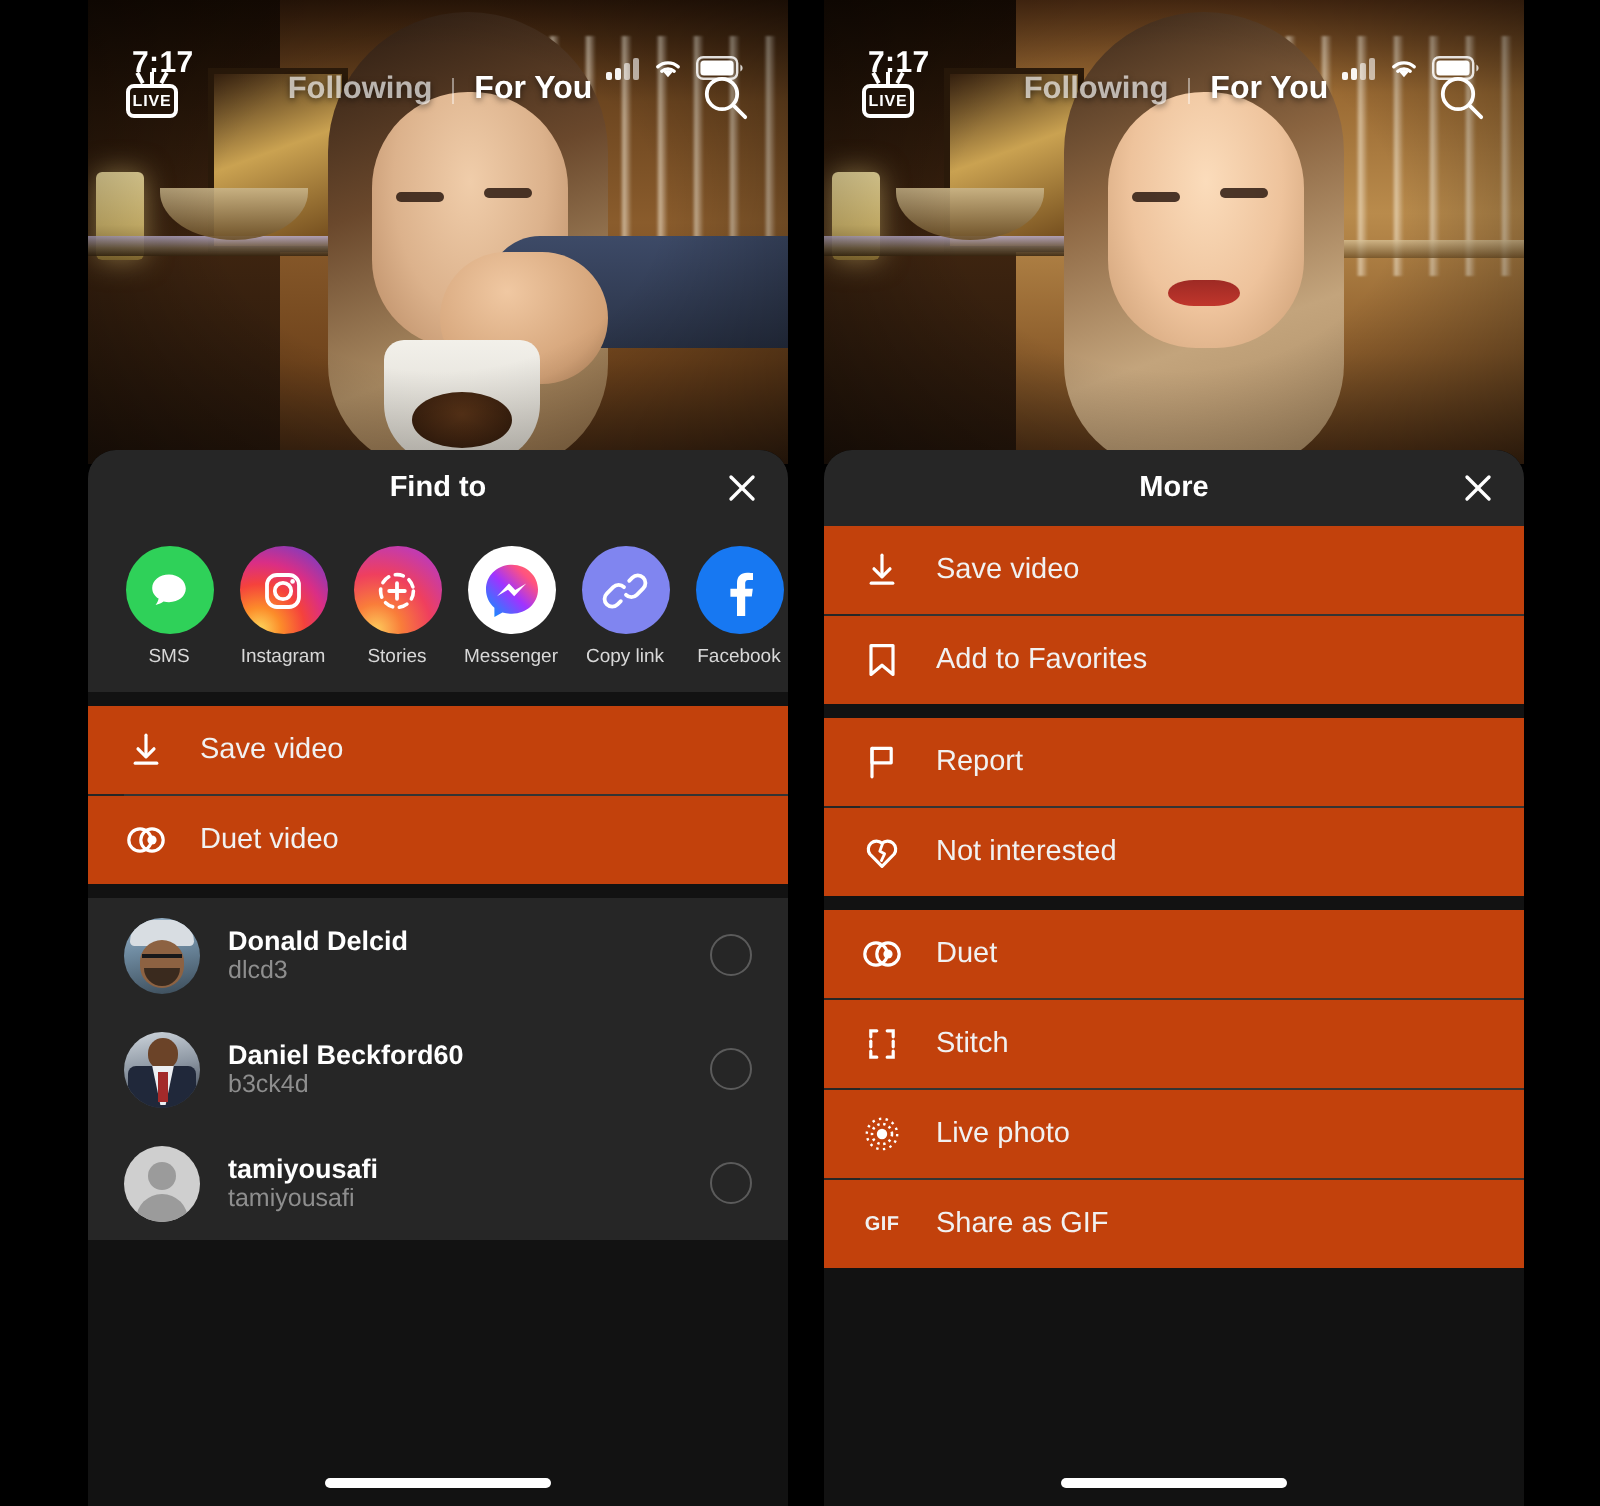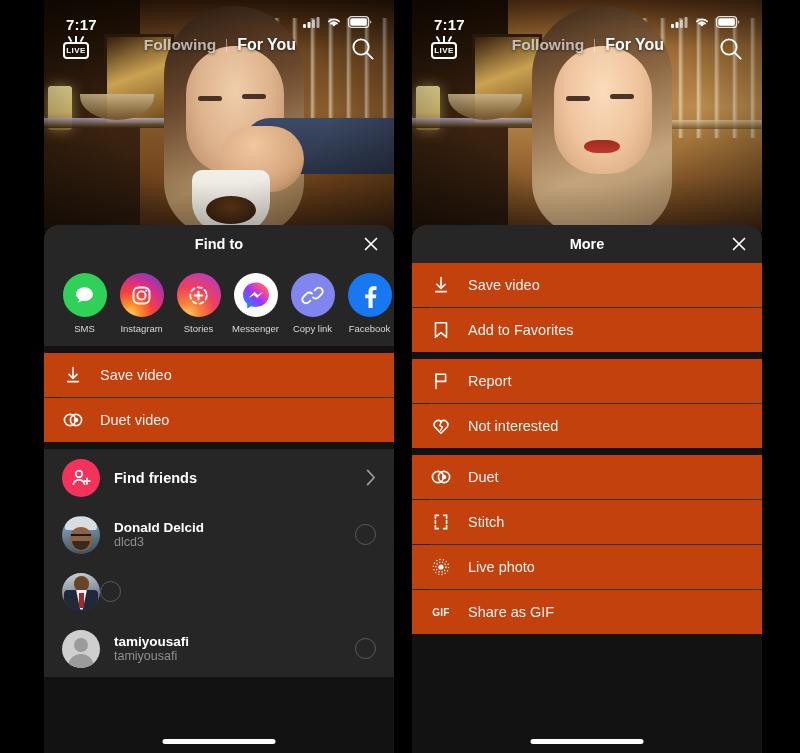--- a/index.html
+++ b/index.html
@@ -124,22 +124,22 @@
     border-radius: 25px/14px;
     background: radial-gradient(ellipse at 50% 40%, #5a3418 0%, #2d180a 100%);
   }
   .scene .vignette {
     position: absolute; inset: 0;
     background: radial-gradient(ellipse at 50% 45%, rgba(0,0,0,0) 45%, rgba(0,0,0,.45) 100%);
   }
 
   
   .statusbar {
-    position: absolute; left: 0; top: 16px; width: 100%; height: 34px;
-    display: flex; align-items: flex-start; justify-content: space-between;
+    position: absolute; left: 0; top: 6px; width: 100%; height: 34px;
+    display: flex; align-items: flex-end; justify-content: space-between;
     padding: 0 22px; z-index: 6; color: #fff;
   }
   .status-time { font-size: 15px; font-weight: 700; letter-spacing: .2px; }
   .status-right { display: flex; align-items: center; gap: 6px; }
 
   
   .navbar {
     position: absolute; left: 0; top: 36px; width: 100%; height: 34px;
     display: flex; align-items: flex-start; z-index: 6; padding: 0 18px;
     color: #fff;
@@ -454,36 +454,20 @@
               <circle cx="14" cy="10" r="2.3" fill="#fff"></circle>
             </svg>
           </div>
           <div class="lbl">Duet video</div>
         </div>
       </div>
 
       <div class="gap"></div>
 
       <div class="block">
-        <div class="friend-row">
-          <div class="avatar find">
-            <svg width="22" height="22" viewBox="0 0 22 22">
-              <circle cx="9" cy="7" r="3.3" stroke="#fff" stroke-width="1.7" fill="none"></circle>
-              <path d="M3.4 17.2a5.8 5.8 0 0 1 11.2 0" stroke="#fff" stroke-width="1.7" fill="none" stroke-linecap="round"></path>
-              <line x1="17" y1="11.4" x2="17" y2="17" stroke="#fff" stroke-width="1.7" stroke-linecap="round"></line>
-              <line x1="14.2" y1="14.2" x2="19.8" y2="14.2" stroke="#fff" stroke-width="1.7" stroke-linecap="round"></line>
-            </svg>
-          </div>
-          <div class="find-label">Find friends</div>
-          <div>
-            <svg width="10" height="17" viewBox="0 0 10 17">
-              <path d="M1.6 1.4 L8.2 8.5 L1.6 15.6" stroke="#9b9b9b" stroke-width="1.7" fill="none" stroke-linecap="round" stroke-linejoin="round"></path>
-            </svg>
-          </div>
-        </div>
 
         <div class="friend-row">
           <div class="avatar av-donald">
             <div class="cap"></div>
               <div class="fc"></div>
               <div class="gl"></div>
               <div class="bd"></div>
           </div>
           <div class="friend-txt">
             <div class="fname">Donald Delcid</div>
@@ -491,20 +475,24 @@
           </div>
           <div class="radio"></div>
         </div>
 
         <div class="friend-row">
           <div class="avatar av-daniel">
             <div class="hd"></div>
               <div class="suit"></div>
               <div class="shirt"></div>
               <div class="tie"></div>
+          </div>
+          <div class="friend-txt">
+            <div class="fname">Daniel Beckford60</div>
+            <div class="fhandle">b3ck4d</div>
           </div>
           <div class="radio"></div>
         </div>
 
         <div class="friend-row">
           <div class="avatar av-tami">
             <div class="hd"></div>
               <div class="bd"></div>
           </div>
           <div class="friend-txt">

